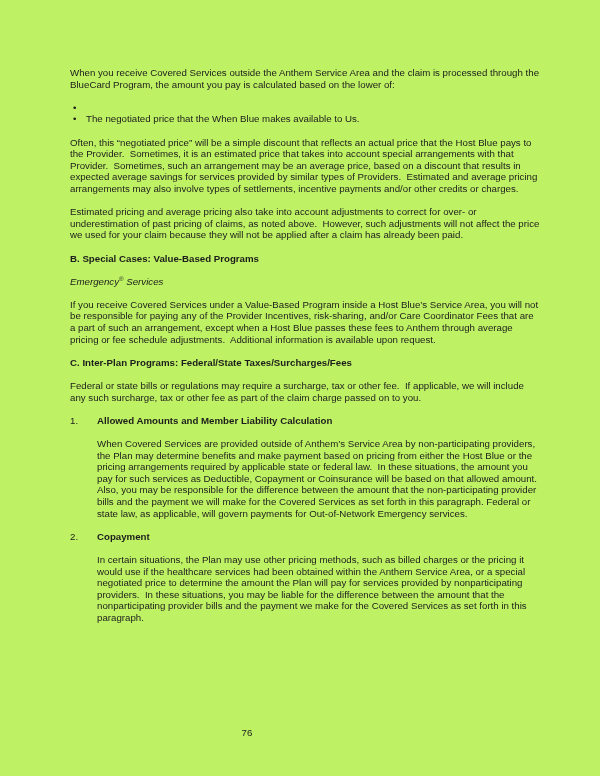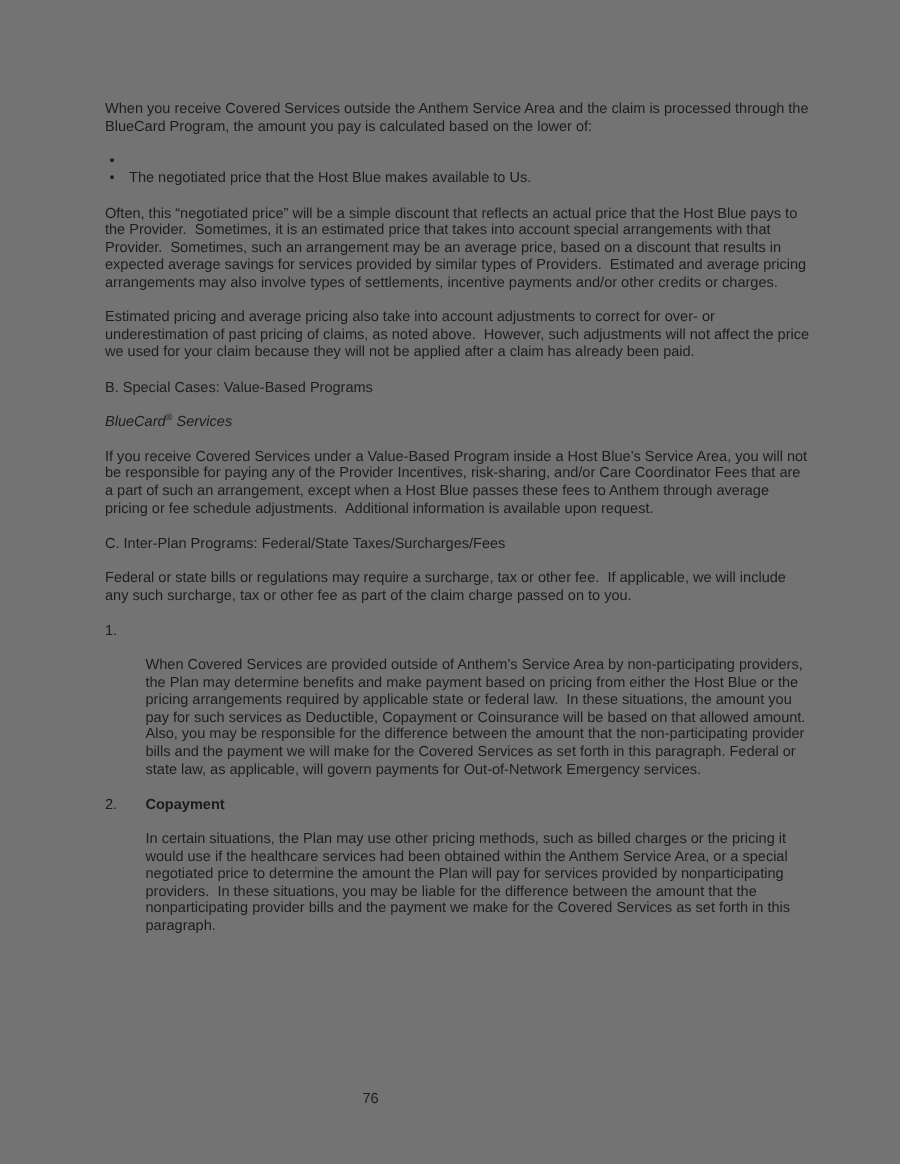--- a/index.html
+++ b/index.html
@@ -8,34 +8,34 @@
     width: 600px;
     height: 776px;
     overflow: hidden;
     background: #ffffff;
   }
   .page {
     position: relative;
     width: 600px;
     height: 776px;
     box-sizing: border-box;
-    background: #737373;
+    background: #bef264;
     font-family: "Liberation Sans", sans-serif;
     font-size: 9.7px;
     line-height: 11.6px;
     color: #1c1c1c;
     padding: 67px 60px 0 70px;
   }
   p, h3, ul {
     margin: 0 0 11.6px 0;
     padding: 0;
     font-size: 9.7px;
     line-height: 11.6px;
   }
-  h3 { font-weight: normal; }
+  h3 { font-weight: bold; }
   ul { list-style: none; }
   li { display: flex; }
   .bullet-glyph {
     flex: none;
     width: 16px;
     padding-left: 3px;
     box-sizing: border-box;
   }
   .numbered-heading { display: flex; margin: 0 0 11.6px 0; }
   .num {
@@ -66,41 +66,42 @@
 <div class="page">
 
   <p data-bind="document.intro">When you receive Covered Services outside the Anthem Service Area and the claim is processed through the BlueCard Program, the amount you pay is calculated based on the lower of:</p>
 
   <ul>
     <li>
         <span class="bullet-glyph" data-bind="glyphs.bullet">•</span>
       </li>
     <li>
         <span class="bullet-glyph" data-bind="glyphs.bullet">•</span>
-        <span data-bind="document.bullet_items.1">The negotiated price that the Host Blue makes available to Us.</span>
+        <span data-bind="document.bullet_items.1">The negotiated price that the When Blue makes available to Us.</span>
       </li>
   </ul>
 
   <p data-bind="document.negotiated_price_para">Often, this “negotiated price” will be a simple discount that reflects an actual price that the Host Blue pays to the Provider.  Sometimes, it is an estimated price that takes into account special arrangements with that Provider.  Sometimes, such an arrangement may be an average price, based on a discount that results in expected average savings for services provided by similar types of Providers.  Estimated and average pricing arrangements may also involve types of settlements, incentive payments and/or other credits or charges.</p>
 
   <p data-bind="document.estimated_pricing_para">Estimated pricing and average pricing also take into account adjustments to correct for over- or underestimation of past pricing of claims, as noted above.  However, such adjustments will not affect the price we used for your claim because they will not be applied after a claim has already been paid.</p>
 
   <h3 data-bind="document.section_b_heading">B. Special Cases: Value-Based Programs</h3>
 
-  <p class="bluecard"><span data-bind="document.bluecard_program.name">BlueCard</span><sup class="reg" data-bind="document.bluecard_program.registered_mark">®</sup><span data-bind="document.bluecard_program.suffix"> Services</span></p>
+  <p class="bluecard"><span data-bind="document.bluecard_program.name">Emergency</span><sup class="reg" data-bind="document.bluecard_program.registered_mark">®</sup><span data-bind="document.bluecard_program.suffix"> Services</span></p>
 
   <p data-bind="document.value_based_para">If you receive Covered Services under a Value-Based Program inside a Host Blue’s Service Area, you will not be responsible for paying any of the Provider Incentives, risk-sharing, and/or Care Coordinator Fees that are a part of such an arrangement, except when a Host Blue passes these fees to Anthem through average pricing or fee schedule adjustments.  Additional information is available upon request.</p>
 
   <h3 data-bind="document.section_c_heading">C. Inter-Plan Programs: Federal/State Taxes/Surcharges/Fees</h3>
 
   <p data-bind="document.surcharge_para">Federal or state bills or regulations may require a surcharge, tax or other fee.  If applicable, we will include any such surcharge, tax or other fee as part of the claim charge passed on to you.</p>
 
 
   <div class="numbered-heading">
       <span class="num" data-bind="document.numbered_items.0.number">1.</span>
+      <span class="item-title" data-bind="document.numbered_items.0.title">Allowed Amounts and Member Liability Calculation</span>
     </div>
 
   <p class="item-body" data-bind="document.numbered_items.0.body">When Covered Services are provided outside of Anthem’s Service Area by non-participating providers, the Plan may determine benefits and make payment based on pricing from either the Host Blue or the pricing arrangements required by applicable state or federal law.  In these situations, the amount you pay for such services as Deductible, Copayment or Coinsurance will be based on that allowed amount.  Also, you may be responsible for the difference between the amount that the non-participating provider bills and the payment we will make for the Covered Services as set forth in this paragraph. Federal or state law, as applicable, will govern payments for Out-of-Network Emergency services.</p>
 
   <div class="numbered-heading">
       <span class="num" data-bind="document.numbered_items.1.number">2.</span>
       <span class="item-title" data-bind="document.numbered_items.1.title">Copayment</span>
     </div>
 
   <p class="item-body" data-bind="document.numbered_items.1.body">In certain situations, the Plan may use other pricing methods, such as billed charges or the pricing it would use if the healthcare services had been obtained within the Anthem Service Area, or a special negotiated price to determine the amount the Plan will pay for services provided by nonparticipating providers.  In these situations, you may be liable for the difference between the amount that the nonparticipating provider bills and the payment we make for the Covered Services as set forth in this paragraph.</p>

